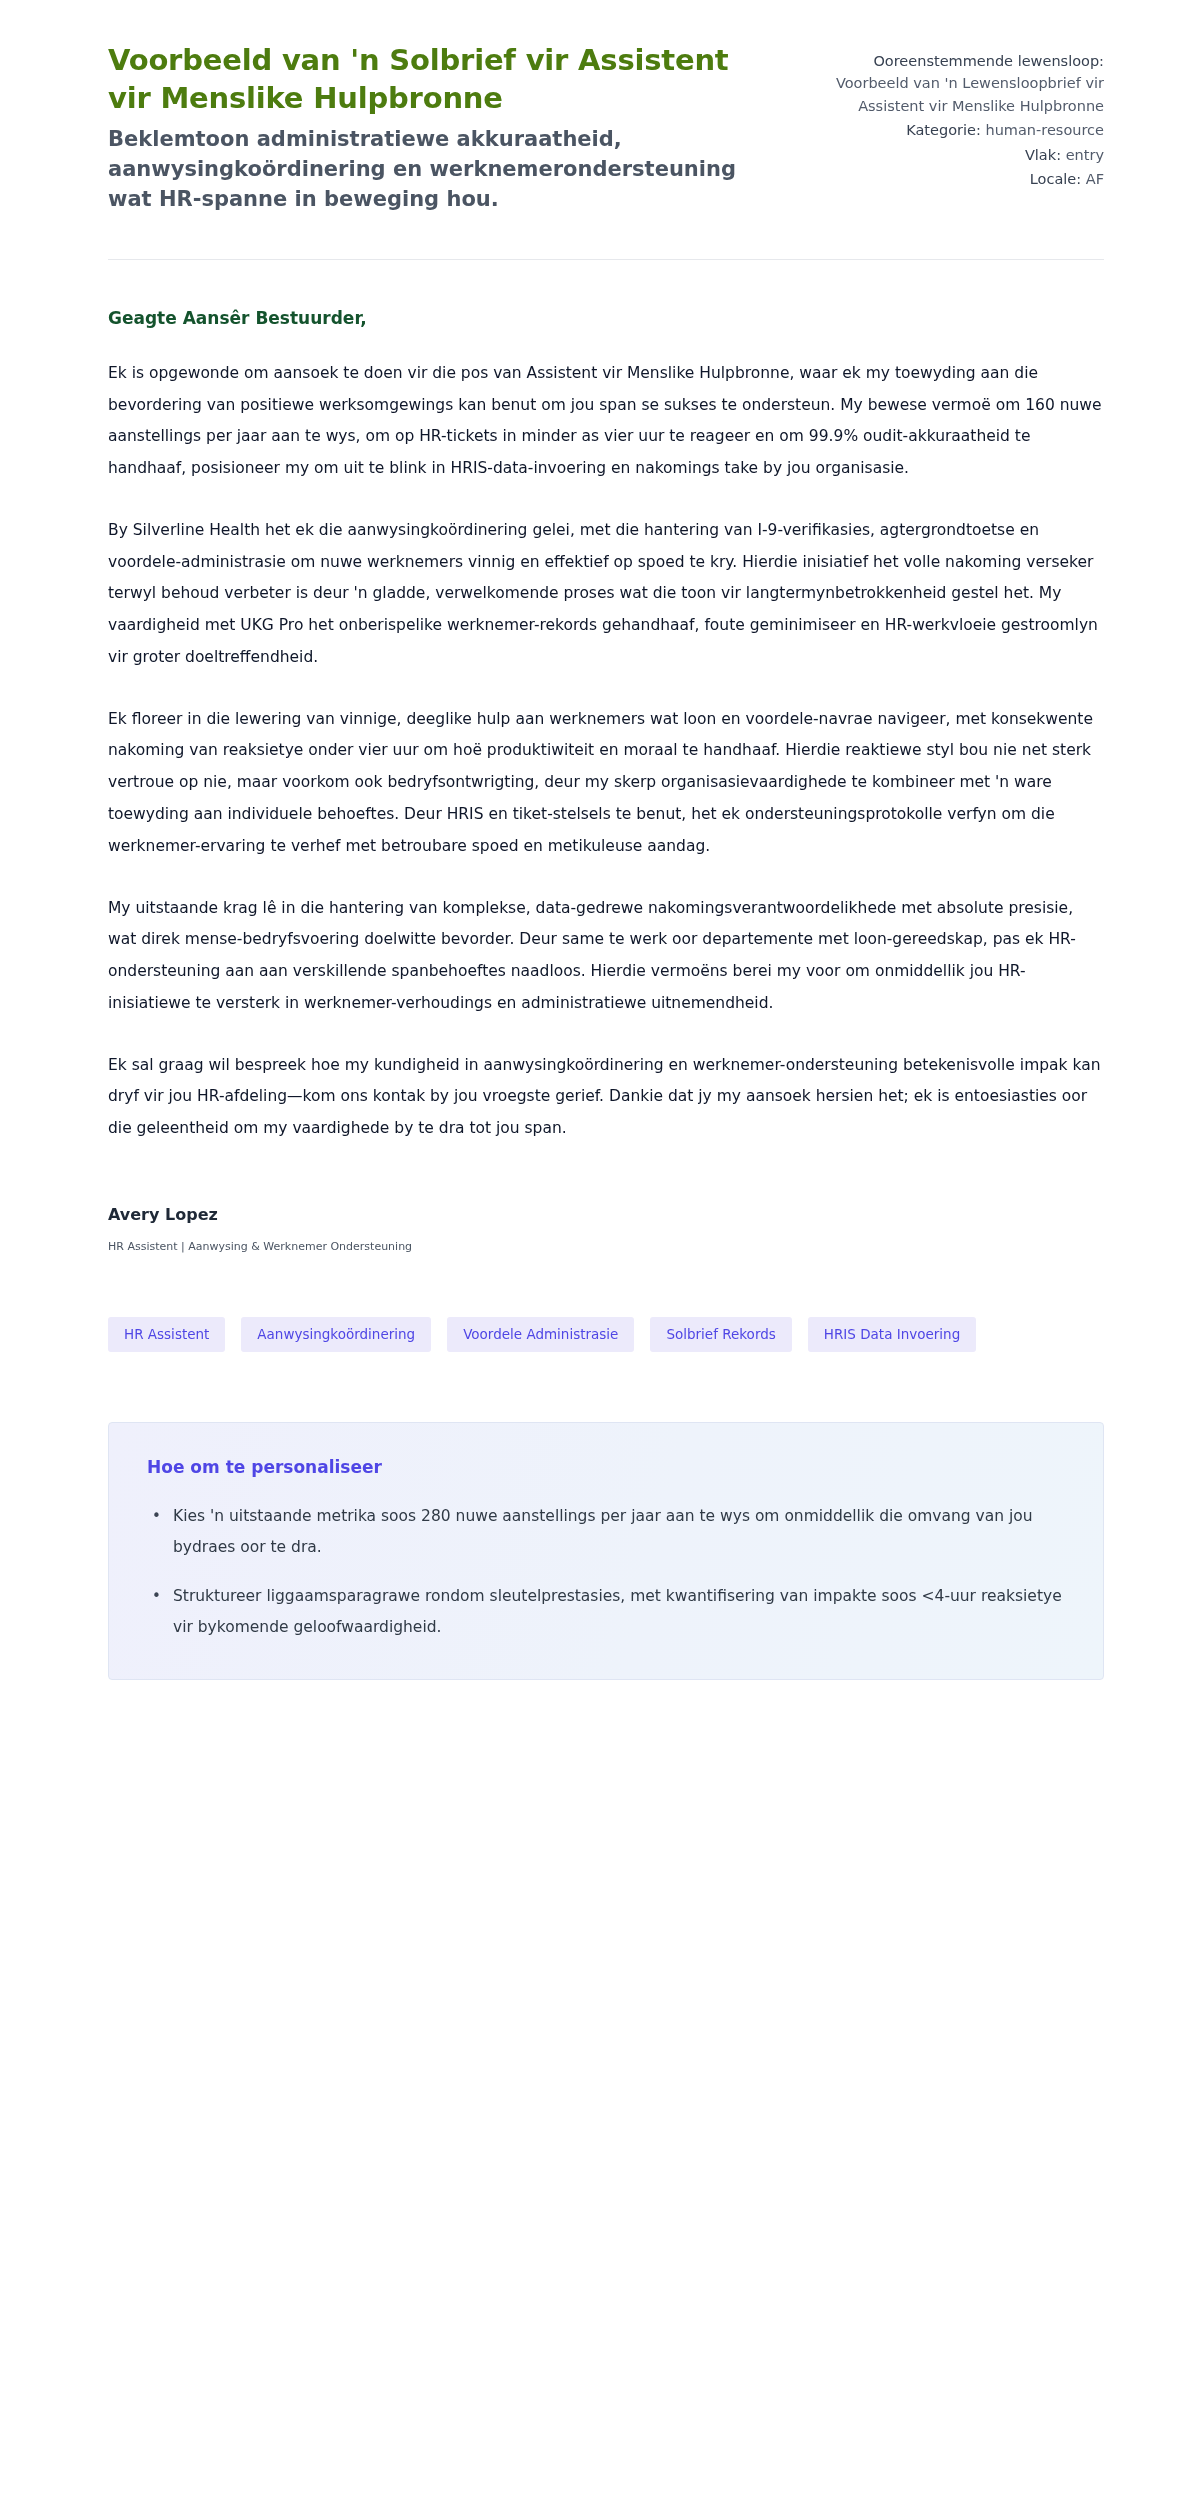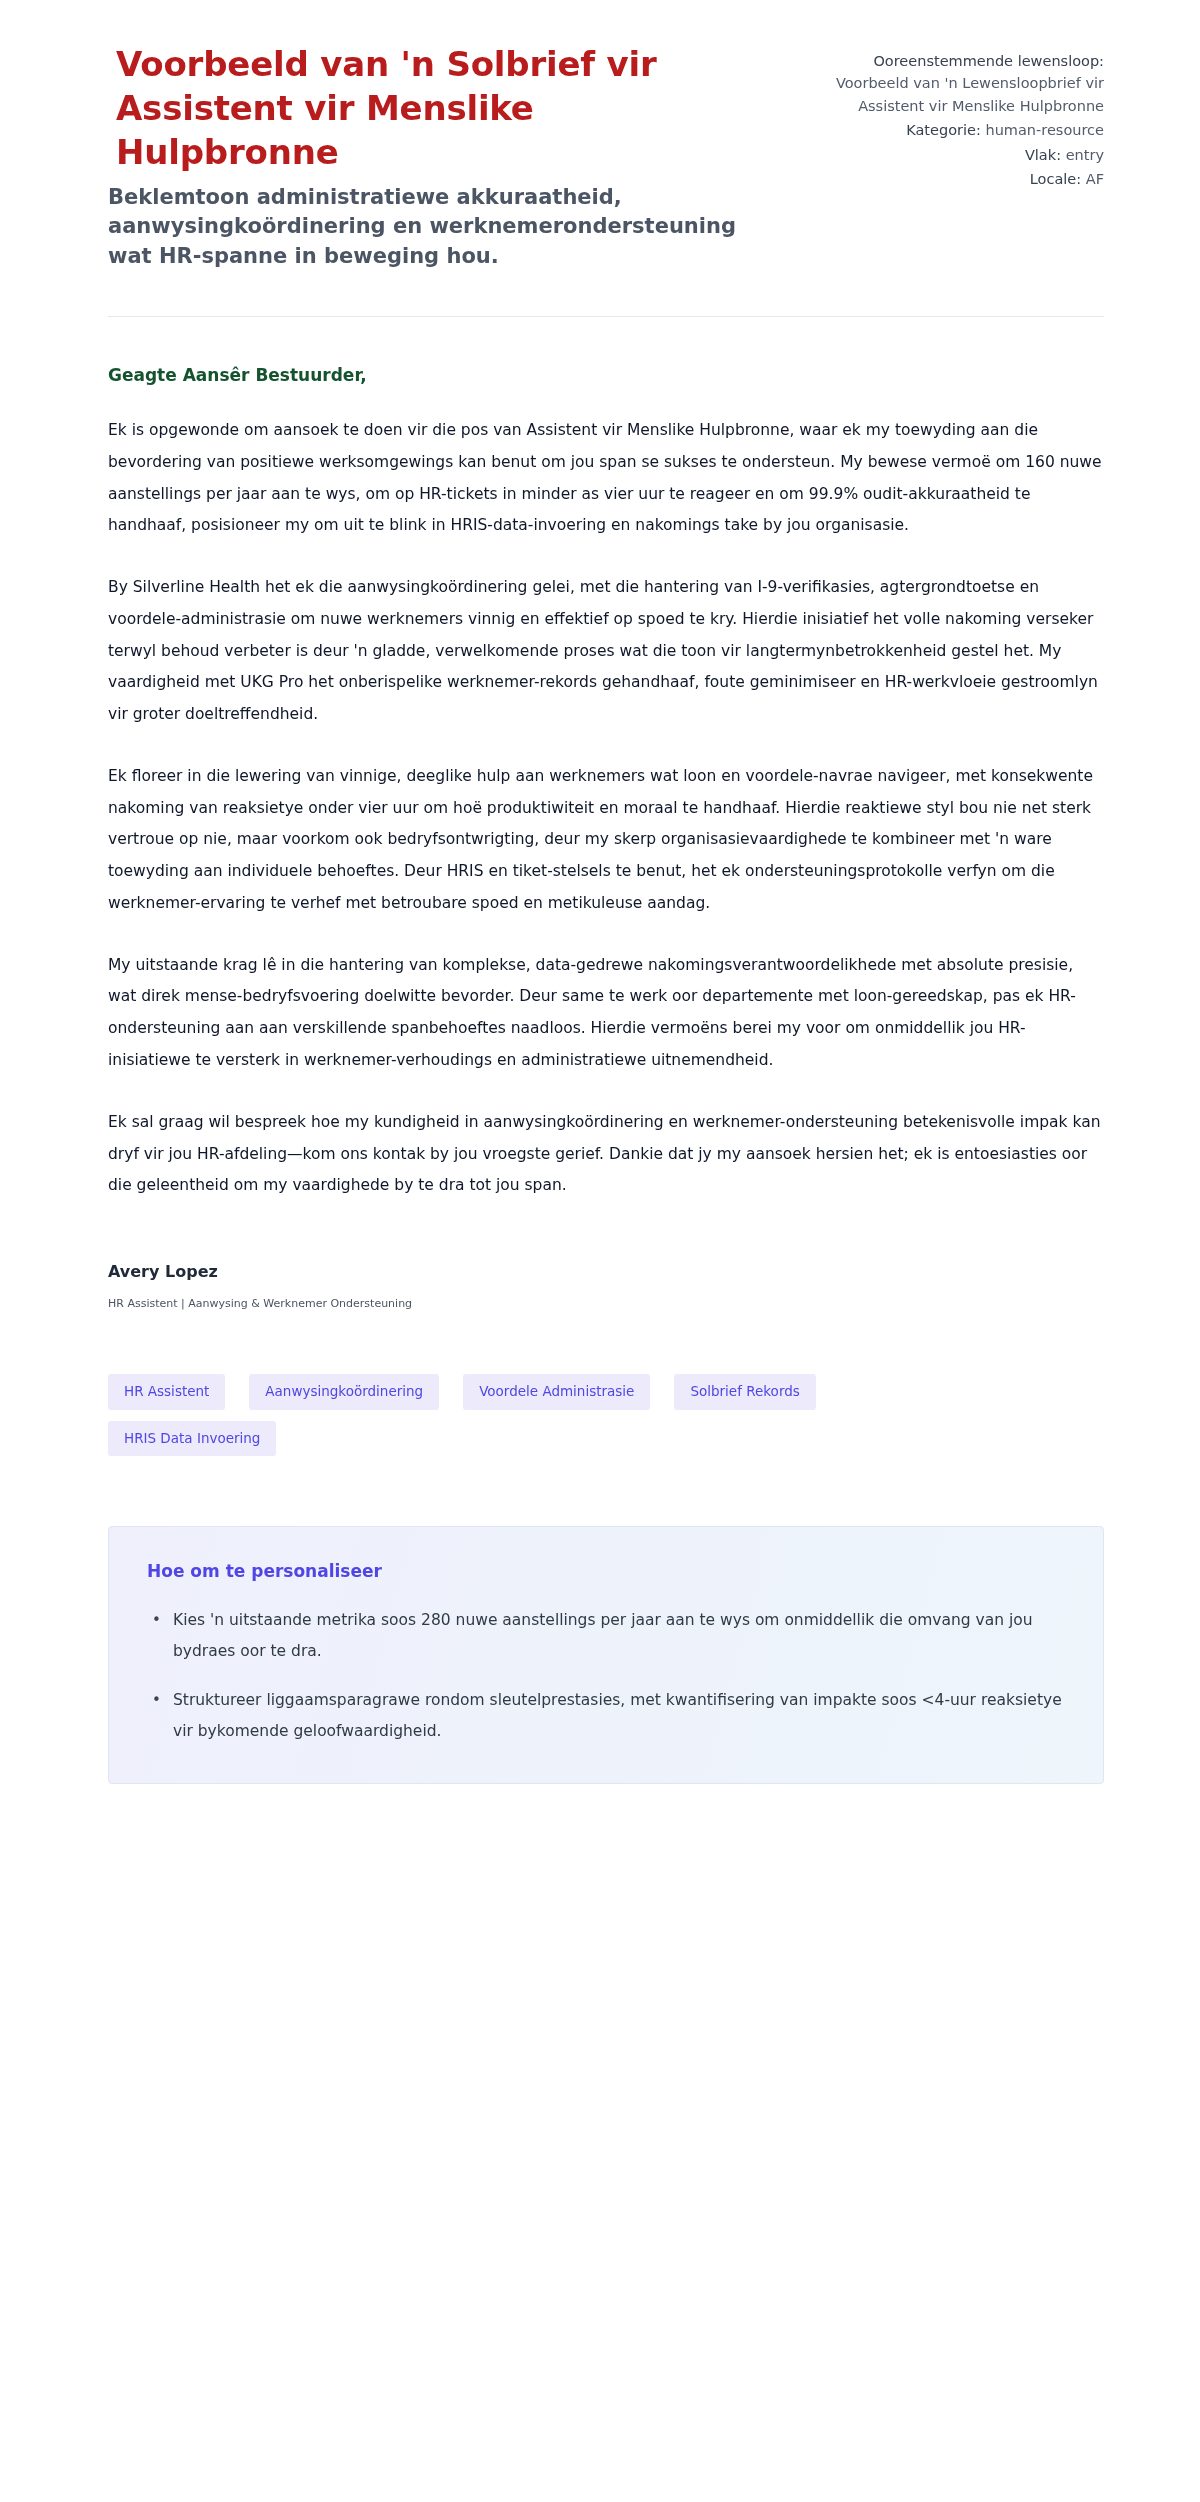--- a/index.html
+++ b/index.html
@@ -25,25 +25,25 @@
     display: flex;
     align-items: flex-start;
     justify-content: space-between;
     gap: 30px;
   }
   .header-left {
     flex: 1 1 auto;
     max-width: 660px;
   }
   .doc-title {
-    font-size: 34px;
+    font-size: 29px;
     line-height: 1.30;
     font-weight: 700;
-    color: #b91c1c;
-    margin: 0 0 2px 8px;
+    color: #4d7c0f;
+    margin: 0 0 2px 0;
     letter-spacing: -0.2px;
   }
   .doc-subtitle {
     font-size: 21px;
     line-height: 1.42;
     font-weight: 700;
     color: #4b5563;
     margin: 8px 0 0 0;
   }
   .header-meta {
@@ -111,21 +111,21 @@
     font-weight: 400;
     color: #4b5563;
     margin: 0;
   }
 
   
   .tags {
     margin-top: 64px;
     display: flex;
     flex-wrap: wrap;
-    gap: 11px 24px;
+    gap: 11px 16px;
     max-width: 880px;
   }
   .tag {
     background: #eceafb;
     color: #4f46e5;
     font-size: 13.5px;
     line-height: 1;
     padding: 11px 16px;
     border-radius: 3px;
     white-space: nowrap;

